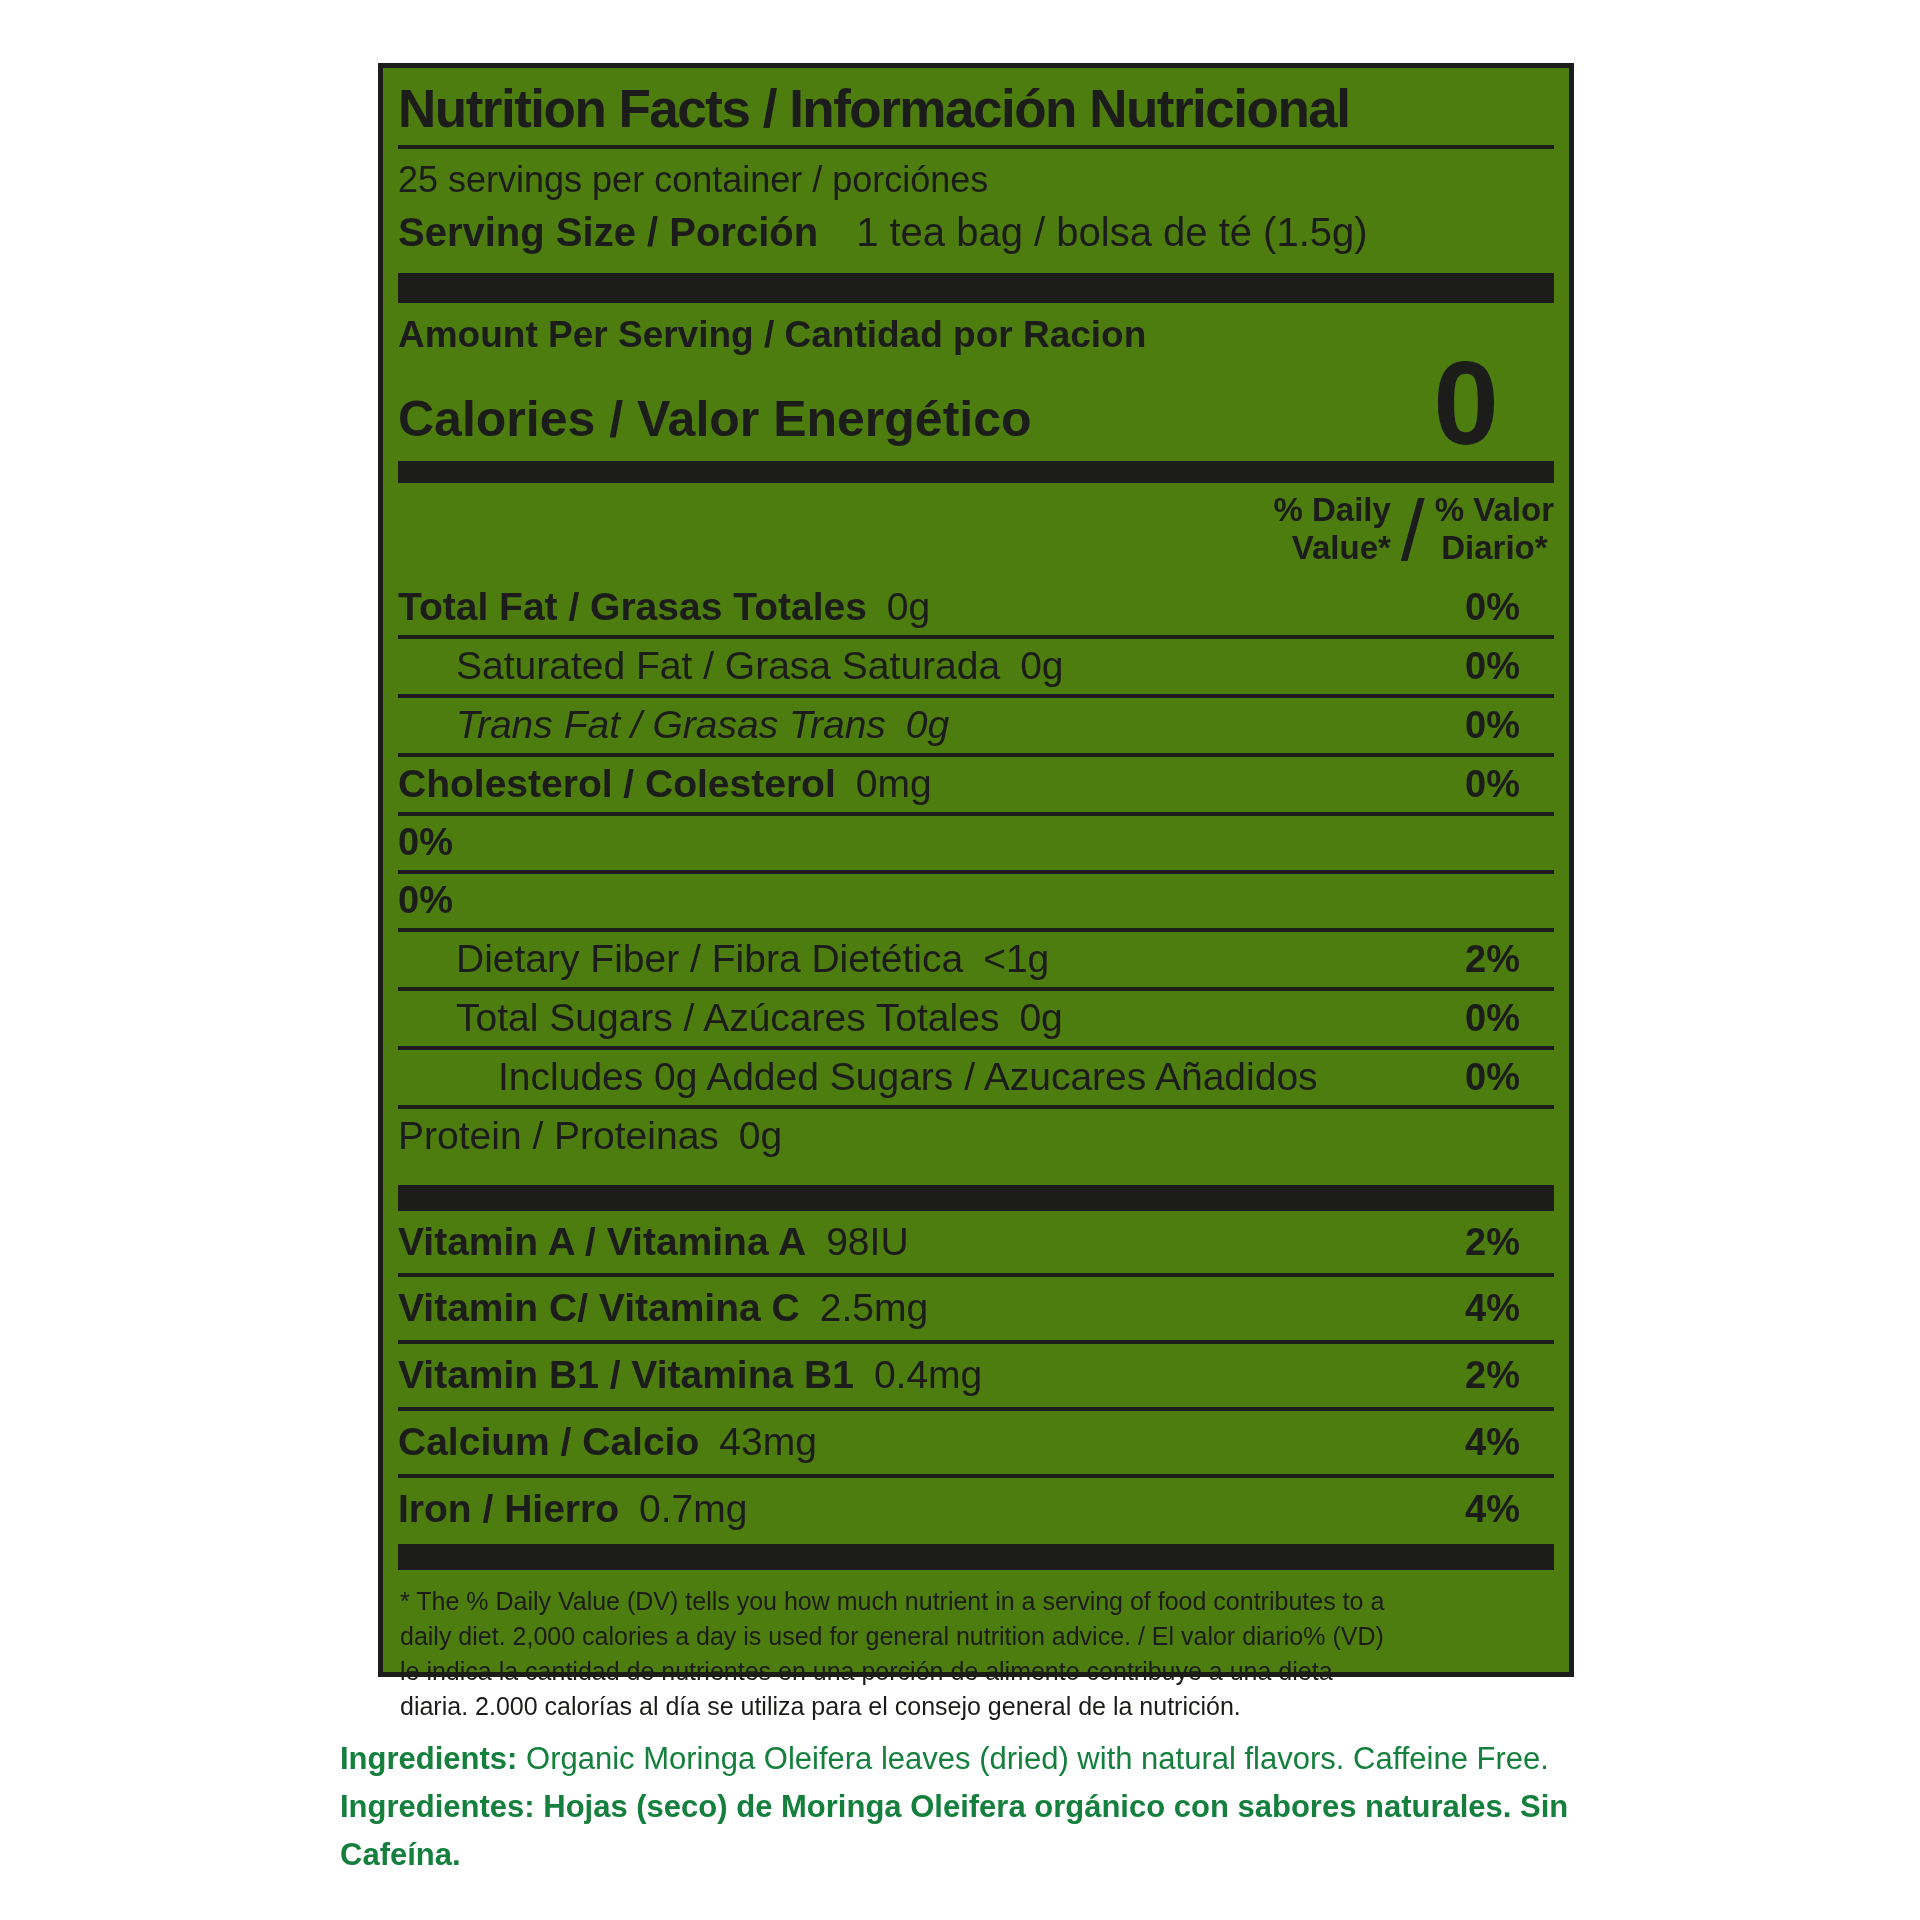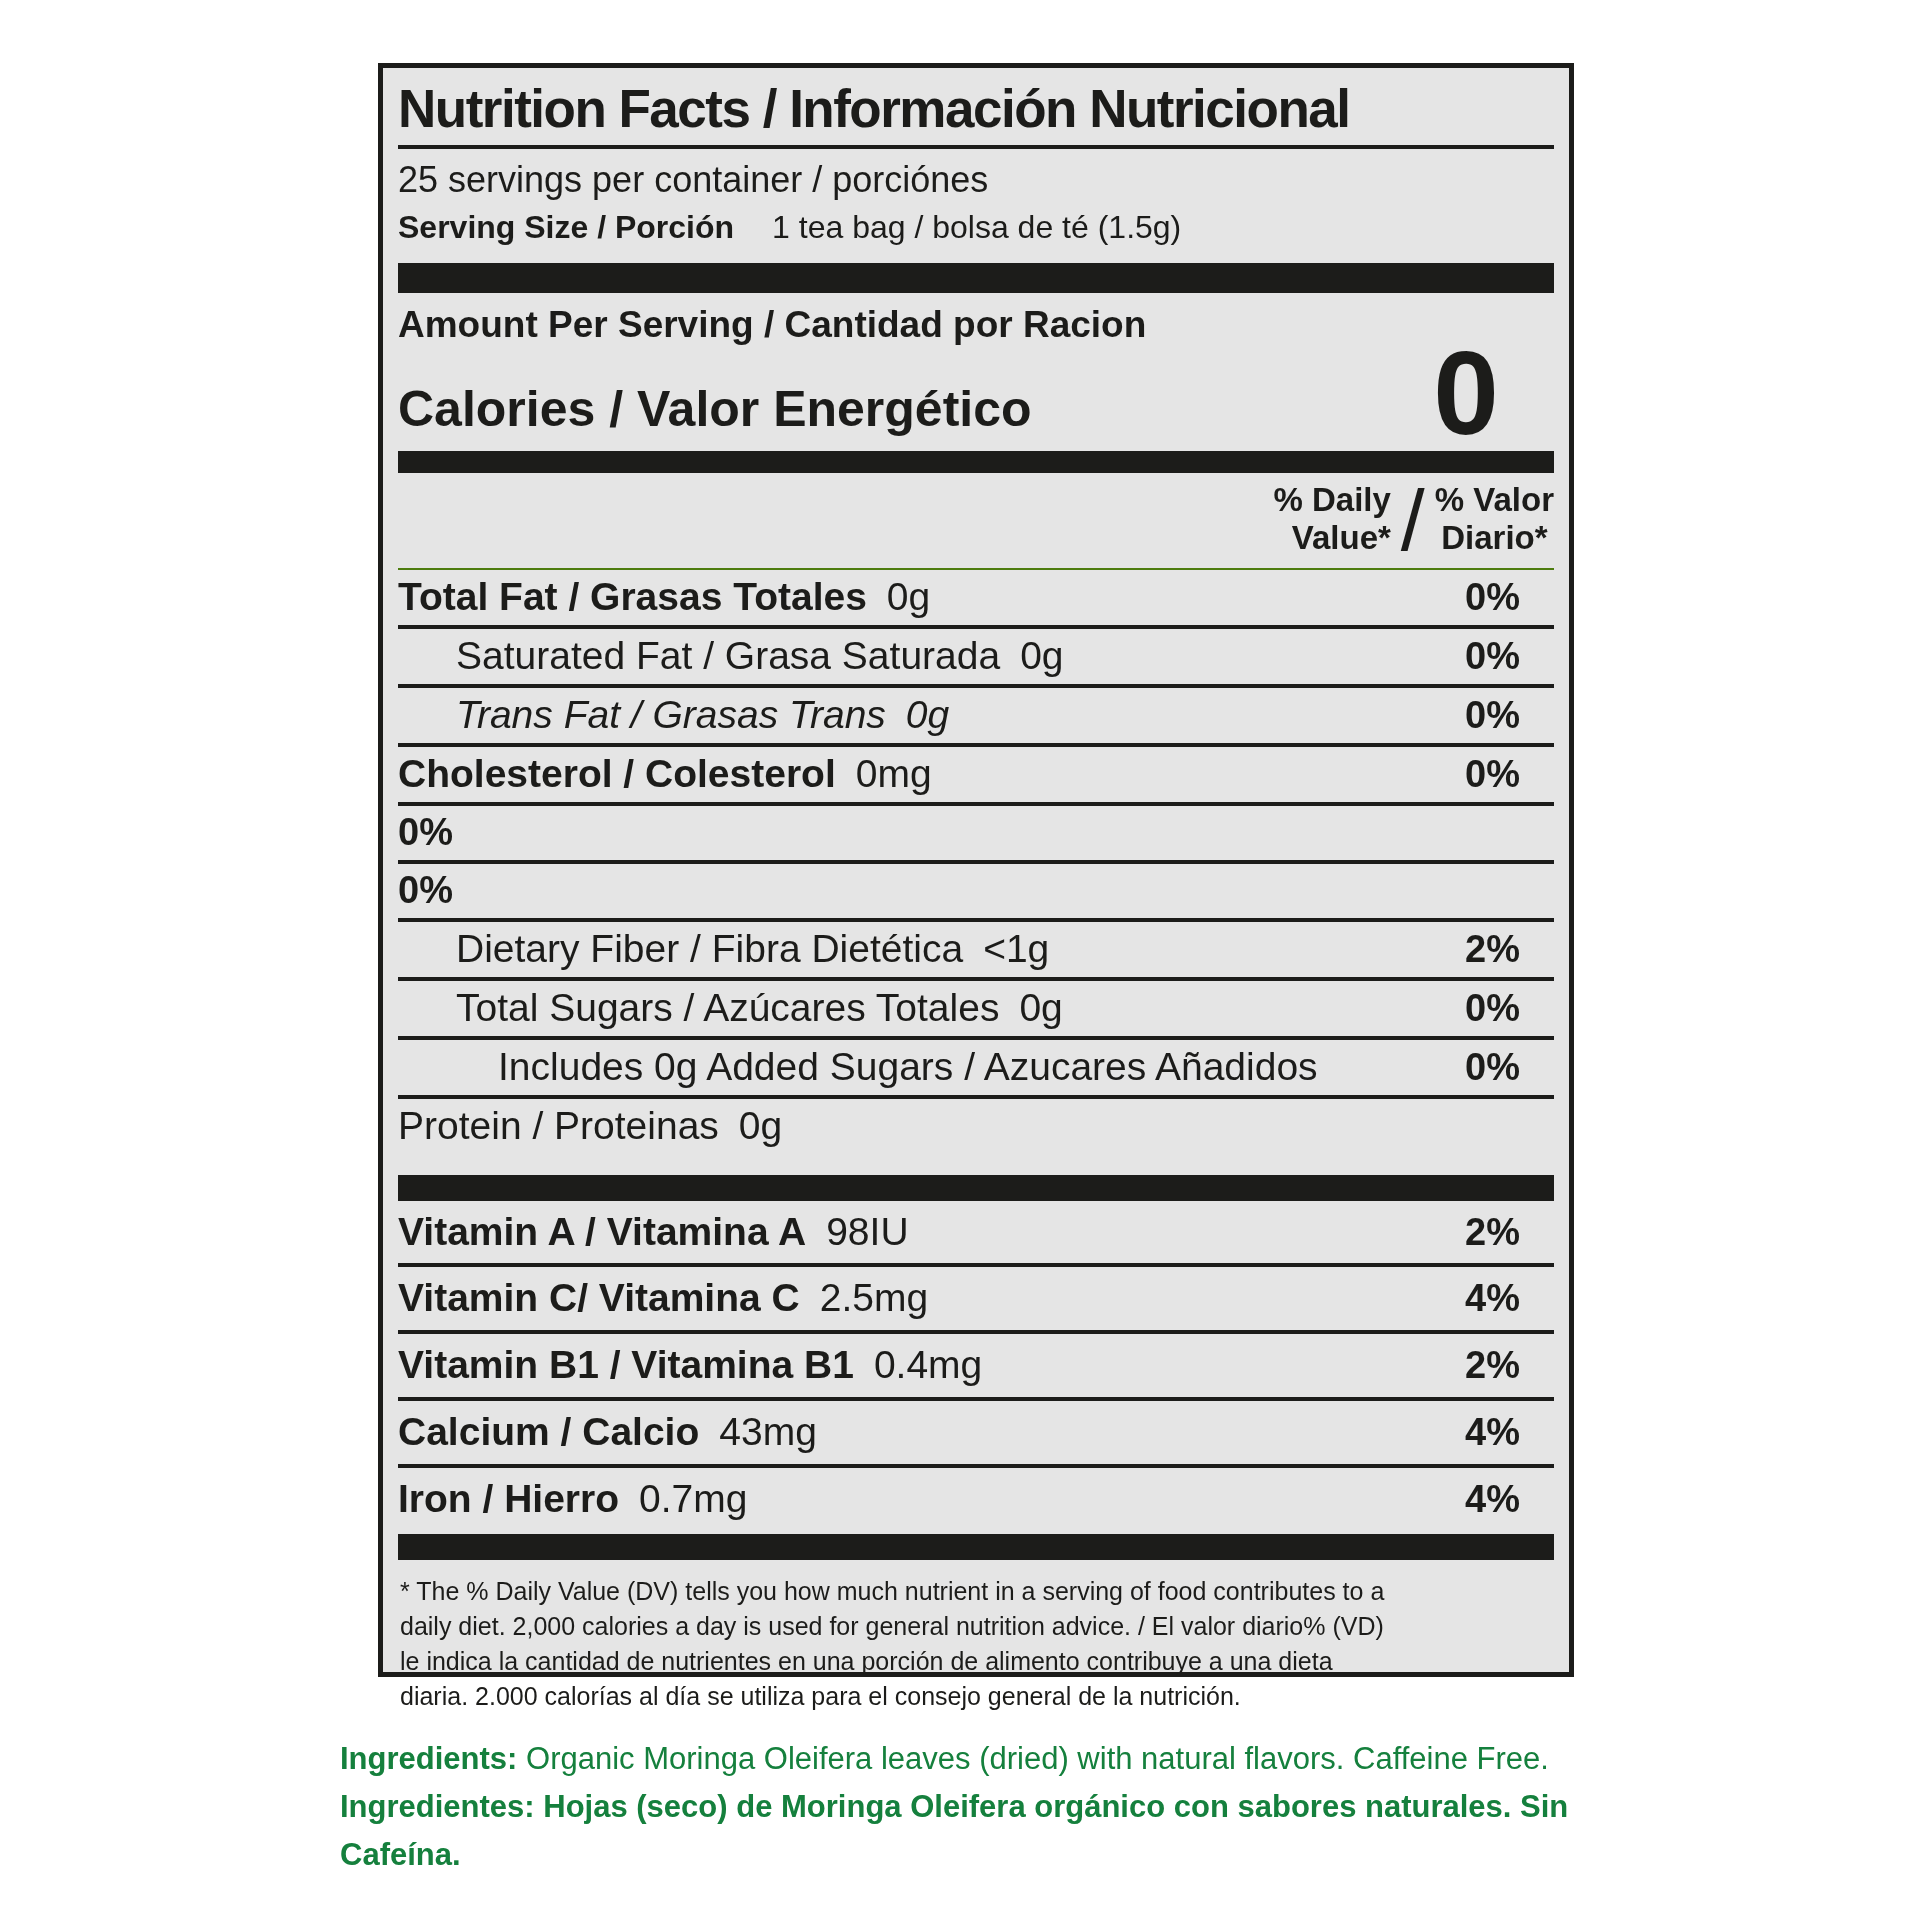--- a/index.html
+++ b/index.html
@@ -1,28 +1,28 @@
 <!DOCTYPE html>
 <html><head>
 <meta charset="utf-8">
 <style>
   * { margin:0; padding:0; box-sizing:border-box; }
   html,body { width:1920px; height:1920px; background:#ffffff; }
   body { font-family:"Liberation Sans", sans-serif; color:#1c1c1a; position:relative; }
 
   .nf-box {
     position:absolute; left:378px; top:63px; width:1196px; height:1614px;
-    border:5px solid #1c1c1a; padding:0 15px; background:#e5e5e5;
+    border:5px solid #1c1c1a; padding:0 15px; background:#4d7c0f;
   }
 
   .nf-title { margin-top:10px; font-size:53px; font-weight:700; letter-spacing:-1.5px; line-height:1.18; white-space:nowrap; }
   .title-rule { height:4px; background:#1c1c1a; margin-top:4px; }
 
   .servings { margin-top:9px; font-size:36px; line-height:1.2; }
-  .serving-size { margin-top:6px; font-size:32px; line-height:1.25; }
+  .serving-size { margin-top:6px; font-size:40px; line-height:1.25; }
   .serving-size .lbl { font-weight:700; }
   .serving-size .val { margin-left:38px; font-weight:400; }
 
   .thick-bar { background:#1c1c1a; }
   .bar1 { height:30px; margin-top:16px; }
   .bar2 { height:22px; margin-top:12px; }
   .bar3 { height:26px; margin-top:14px; }
   .bar4 { height:26px; }
 
   .aps { margin-top:10px; font-size:37px; font-weight:700; line-height:1.2; }

